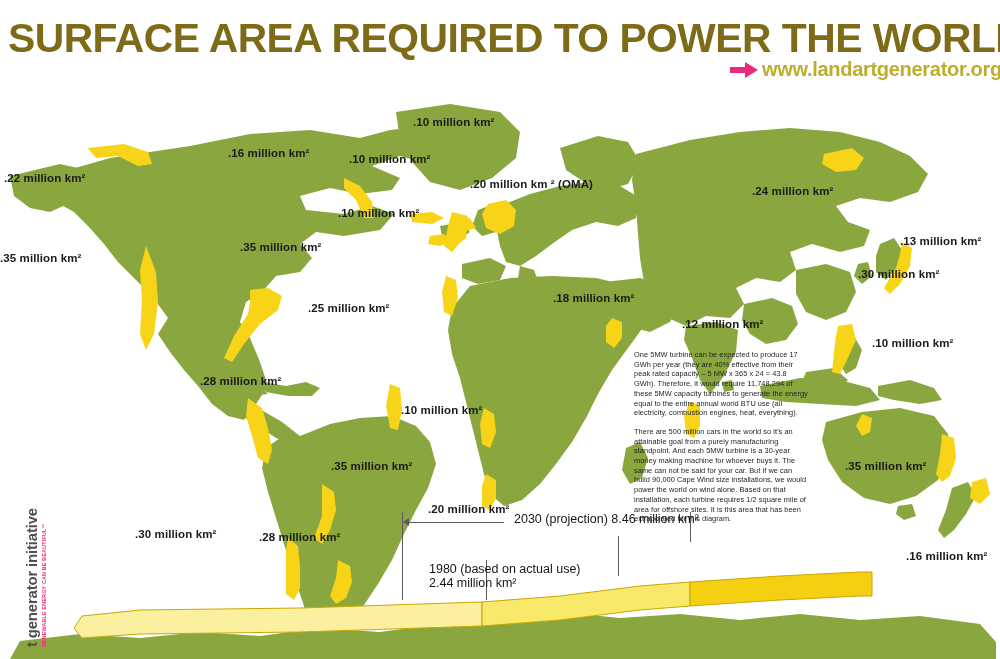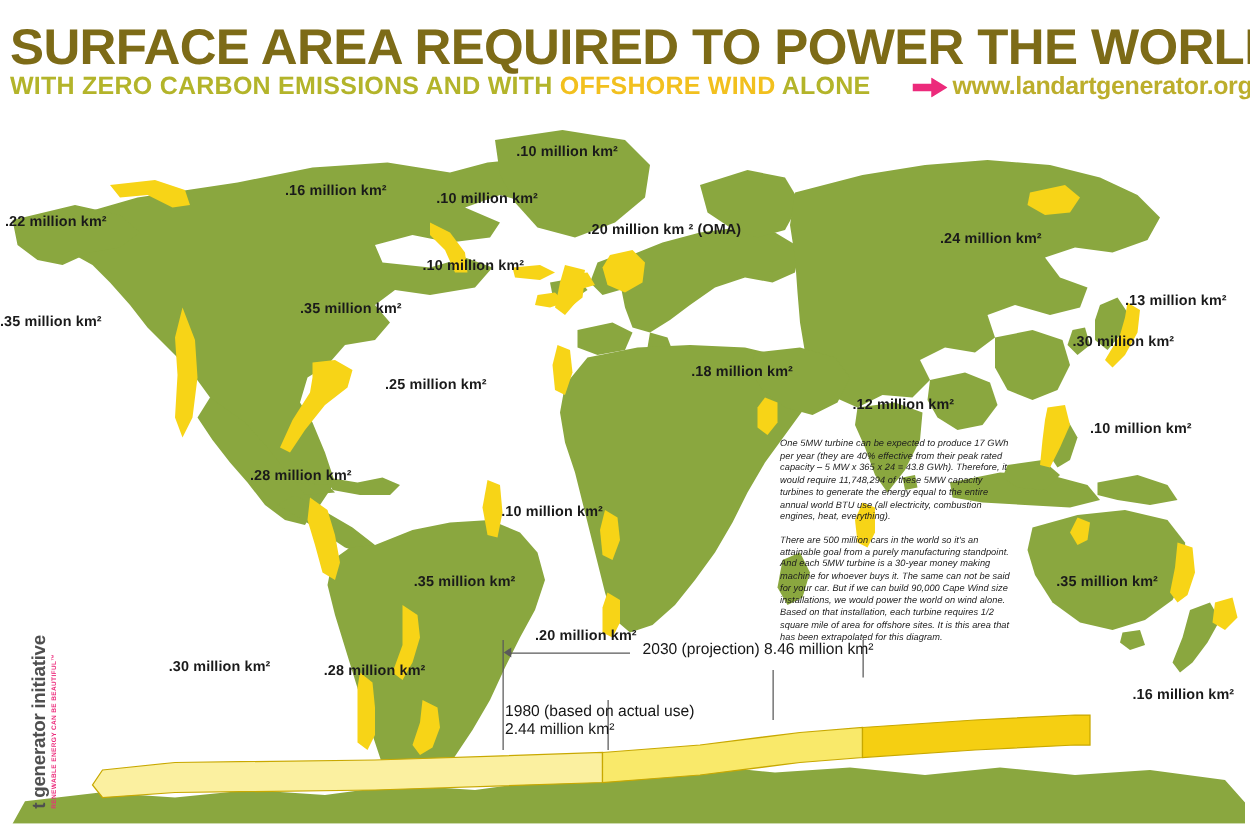--- a/index.html
+++ b/index.html
@@ -51,28 +51,28 @@
     color:#ec2a7b;font-size:10.5px;line-height:13.6px;
     font-style:italic;font-weight:bold;letter-spacing:-0.1px;
   }
 
   
   .note-body{
     position:absolute;left:623px;top:350px;width:185px;
     color:#1d1d1d;font-size:7.4px;line-height:9.7px;
     letter-spacing:0.05px;
   }
-  .note-body p{margin:0 0 9px 1px;font-style:italic;}
+  .note-body p{margin:0 0 9px 11px;}
 
   
   .scale{position:absolute;left:402px;top:512px;width:420px;height:90px;}
   .scale-row{position:absolute;font-size:12.5px;color:#161616;white-space:nowrap;}
   .scale-row.r1{left:112px;top:0px;}
   .scale-row.r2{left:18px;top:25px;}
-  .scale-row.r3{left:2px;top:50px;}
+  .scale-row.r3{left:2px;top:50px;padding-left:25px;}
   .scale-row.r3 .l2{display:block;}
   .tick{position:absolute;background:#5a5a5a;width:1px;}
   .hline{position:absolute;background:#5a5a5a;height:1px;}
   .arrowhead{position:absolute;width:0;height:0;
     border-top:4px solid transparent;border-bottom:4px solid transparent;
     border-right:6px solid #5a5a5a;}
 
   
   .lagi{
     position:absolute;left:-40px;top:560px;width:150px;
@@ -81,21 +81,20 @@
   .lagi-main{font-size:15px;font-weight:bold;color:#4f4f4f;white-space:nowrap;letter-spacing:-0.2px;}
   .lagi-sub{font-size:5.2px;font-weight:bold;color:#ec2a7b;white-space:nowrap;letter-spacing:0.3px;margin-top:1px;}
 </style>
 </head>
 <body>
 
 <div id="root">
 
   <div class="header">
     <div class="title">SURFACE AREA REQUIRED TO POWER THE WORLD</div>
-    <div class="subtitle"><span>WITH ZERO CARBON EMISSIONS AND WITH </span><span class="hl">OFFSHORE WIND</span><span> ALONE</span></div>
     <svg class="arrow-icon" viewBox="0 0 28 16">
       <path d="M0 5 H15 V0 L28 8 L15 16 V11 H0 Z" fill="#ec2a7b"></path>
     </svg>
     <div class="url">www.landartgenerator.org</div>
   </div>
 
   <div class="map-wrap">
     <svg class="map" viewBox="0 0 1000 573" preserveAspectRatio="none">
       <g fill="#8aa73f">
 

